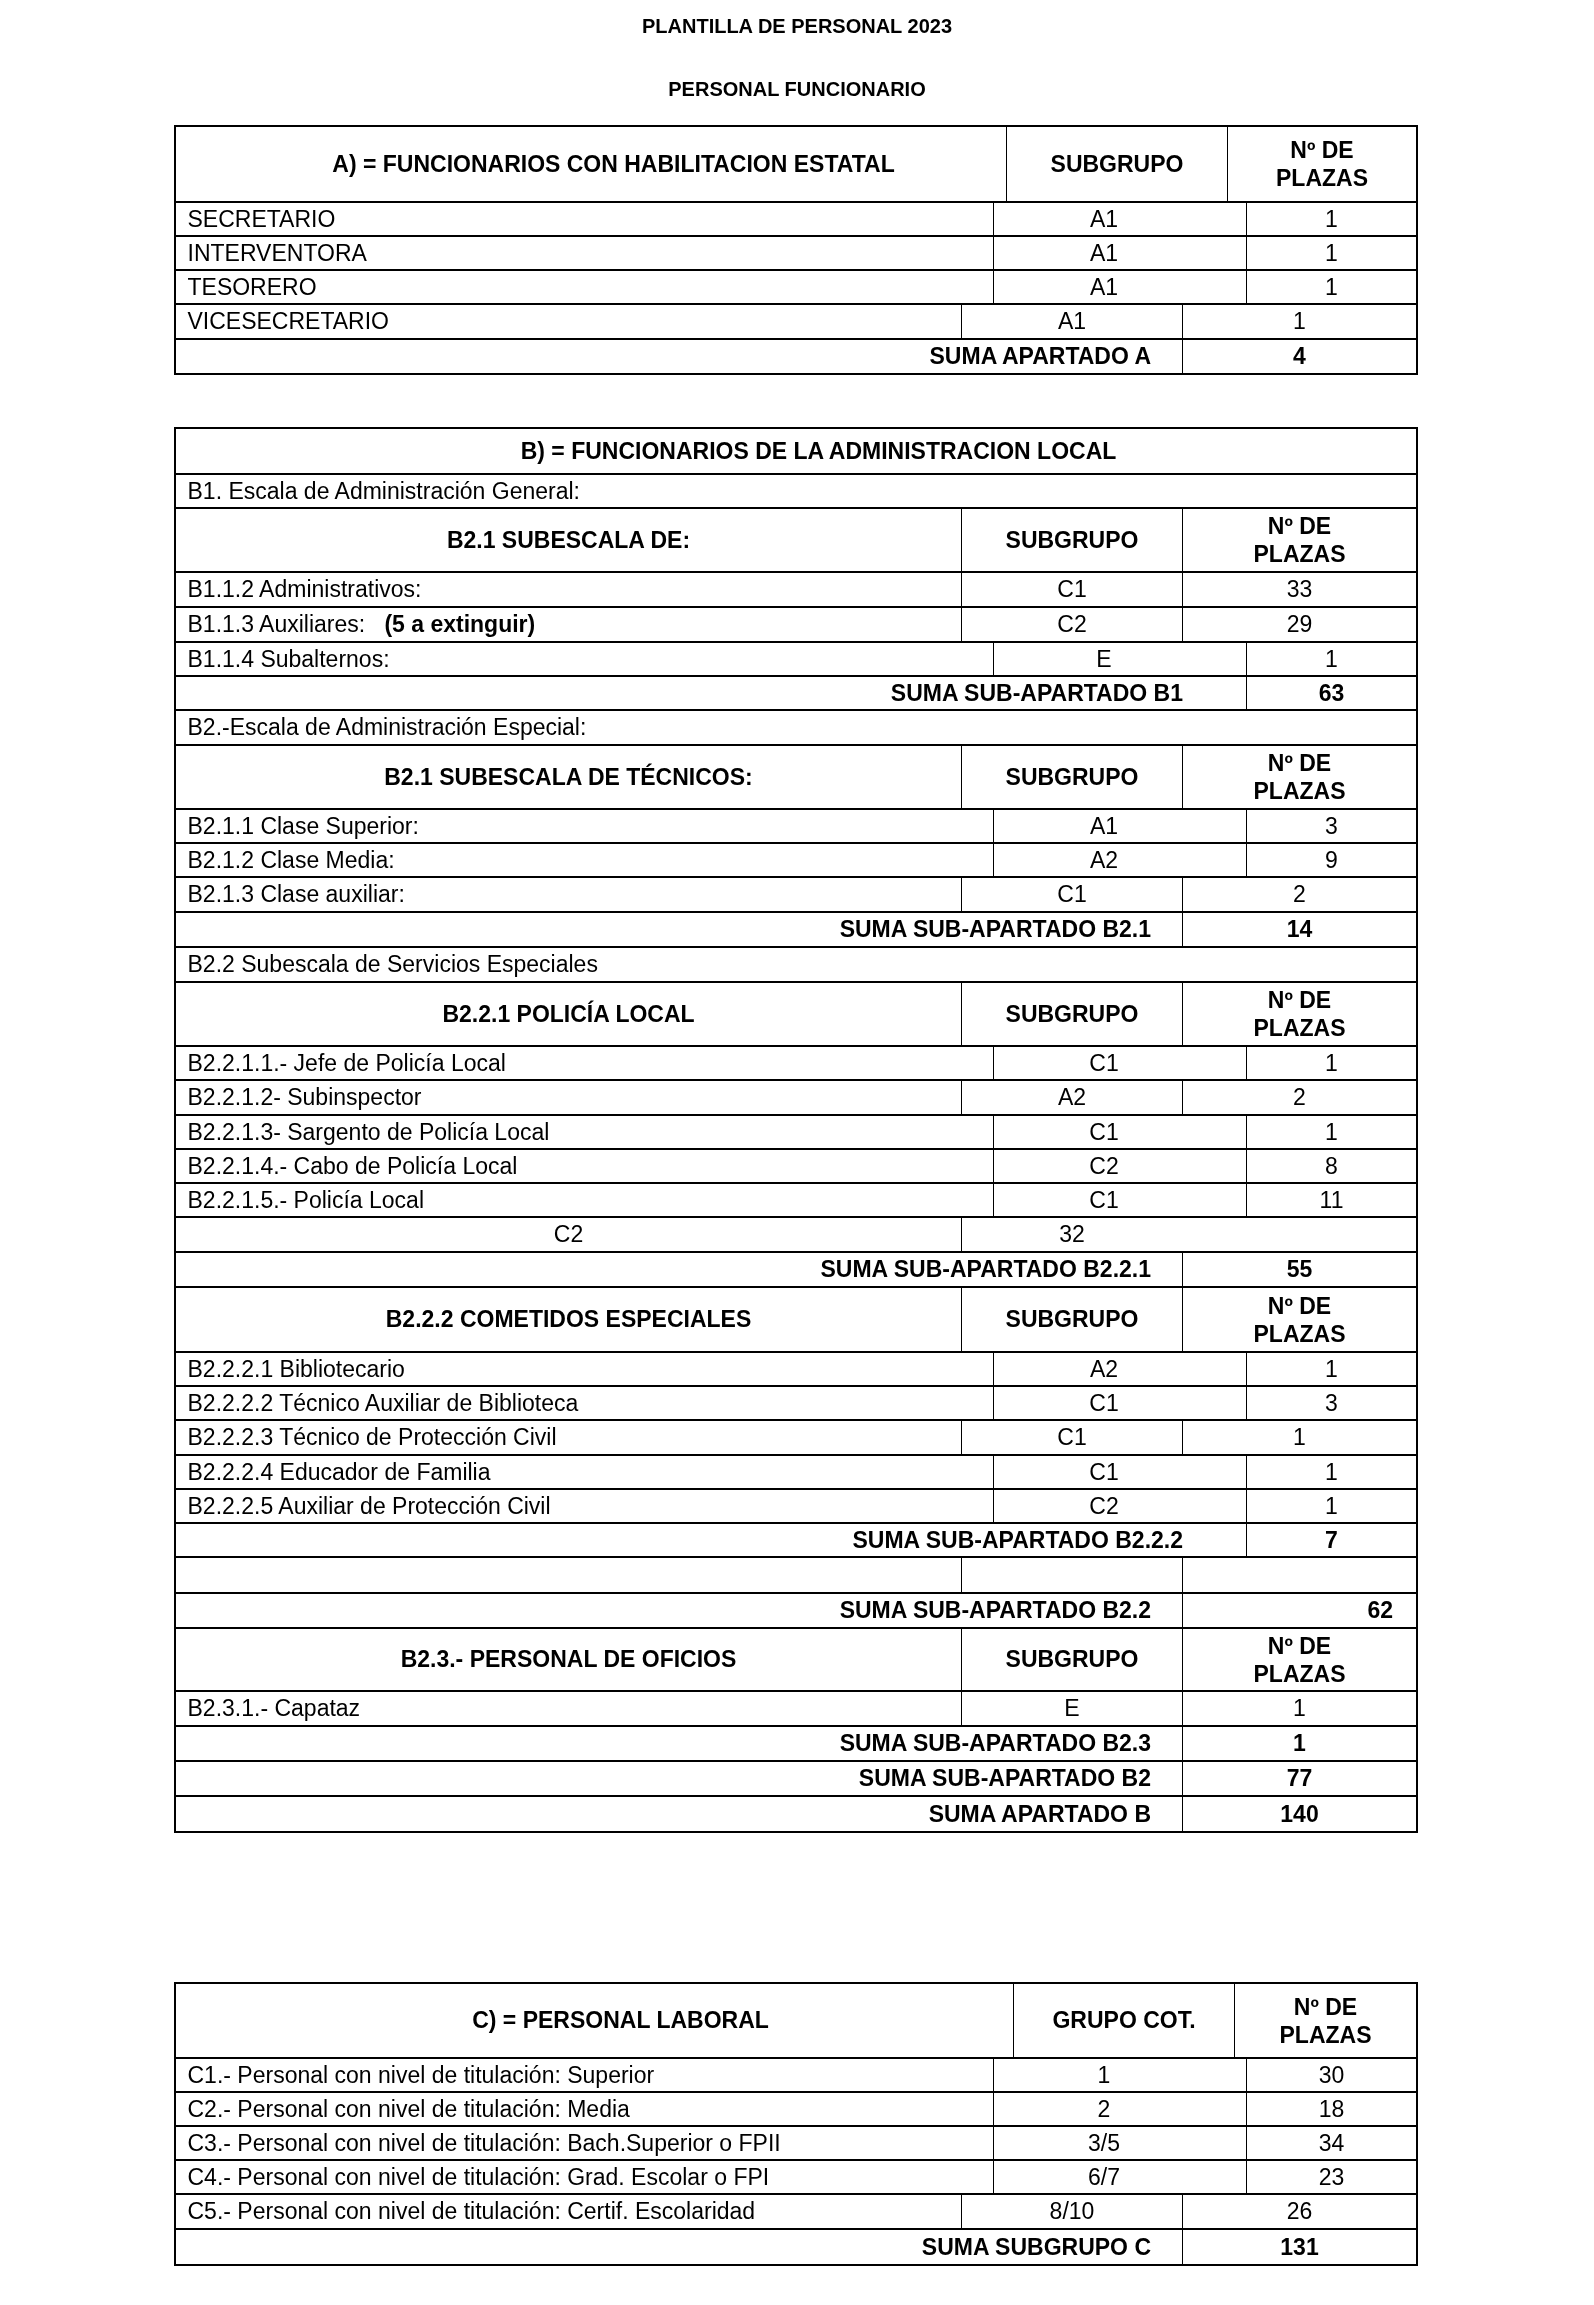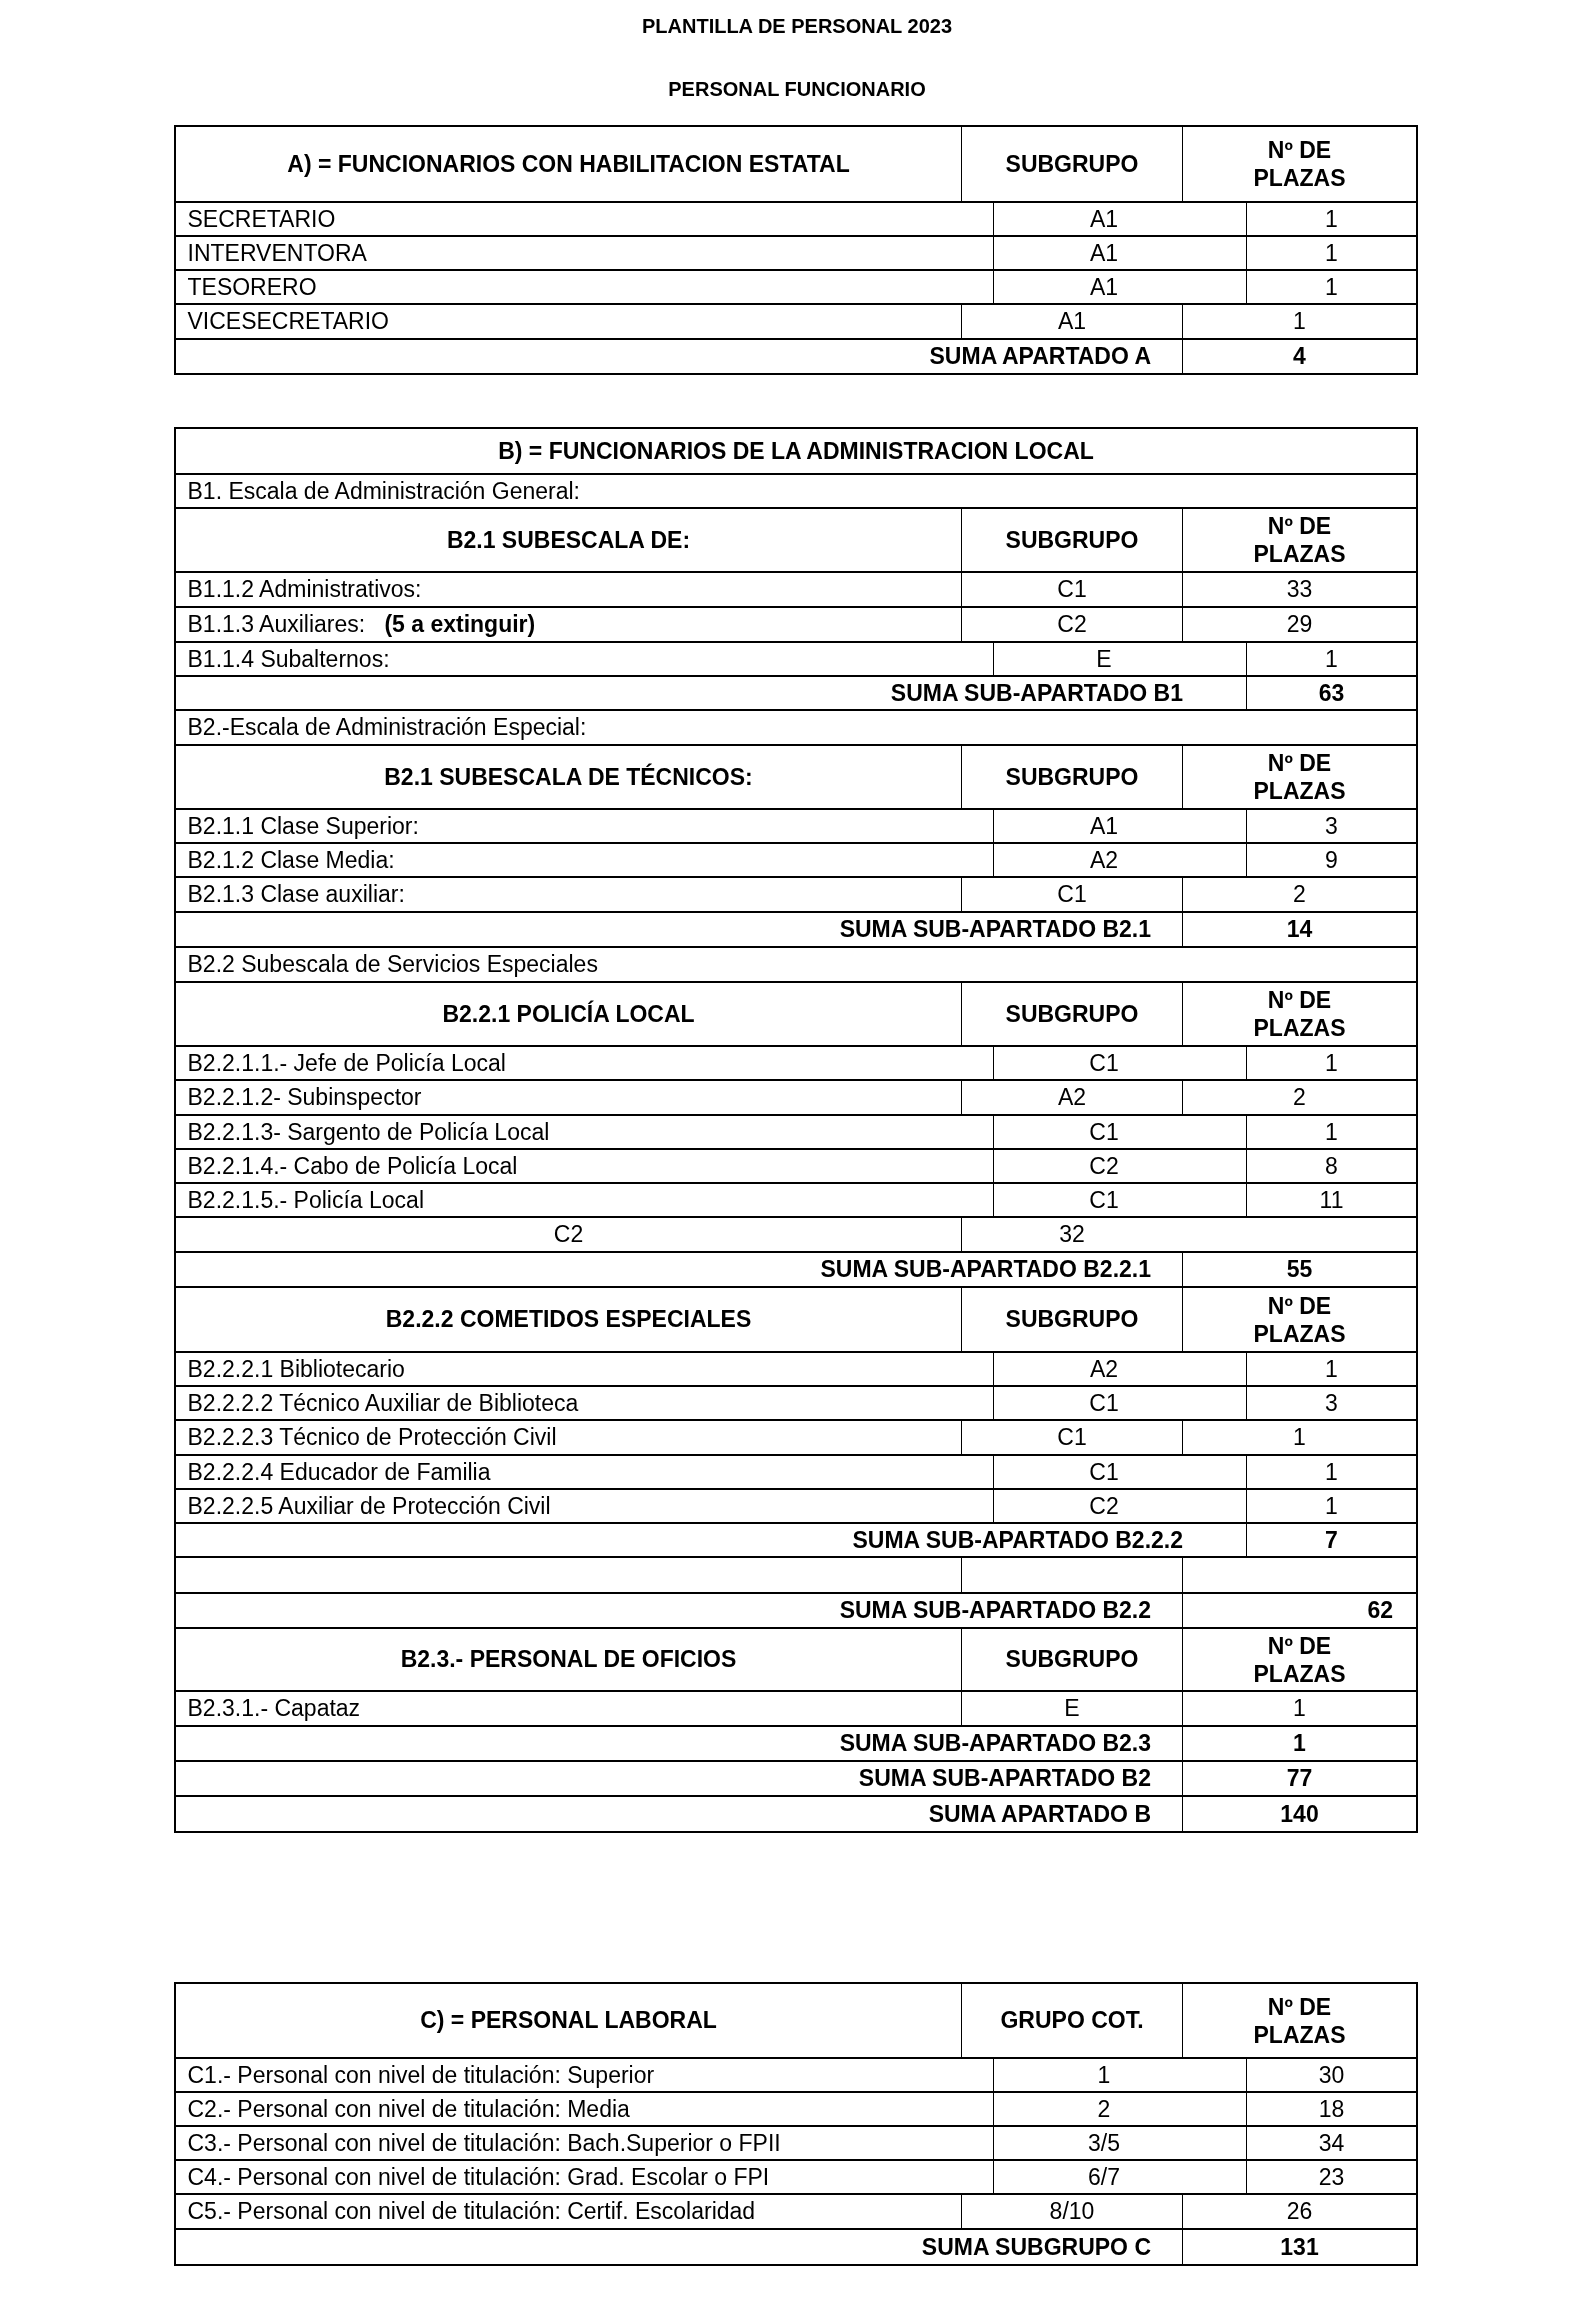--- a/index.html
+++ b/index.html
@@ -4,35 +4,35 @@
 <style>
   html, body { margin: 0; padding: 0; background: #ffffff; }
   body { width: 1594px; height: 2306px; position: relative; overflow: hidden;
          font-family: "Liberation Sans", sans-serif; color: #000; }
   .title { position: absolute; left: 0; width: 1594px; text-align: center;
            font-weight: bold; font-size: 20px; line-height: 27px; }
   .tbl { position: absolute; left: 174px; width: 1244px; box-sizing: border-box;
          border: 2.9px solid #000; border-left-width: 2.9px; border-right-width: 2.9px; }
   .row { display: grid; grid-template-columns: 785px 221px 1fr; box-sizing: border-box;
          border-top: 2.9px solid #000; font-size: 23px; }
-  .row:first-child { border-top: none; }
+  .row:first-child { border-top: none; padding-left: 45px; }
   .cell { display: flex; align-items: center; box-sizing: border-box; padding: 0 11.5px;
           overflow: visible; white-space: nowrap; }
   .cell + .cell { border-left: 1.9px solid #000; }
   .c { justify-content: center; text-align: center; }
   .r { justify-content: flex-end; }
   .b { font-weight: bold; }
   .hdr .cell { font-weight: bold; }
   .two { flex-direction: column; line-height: 28px; }
   .full { grid-column: 1 / span 3; }
   .span2 { grid-column: 1 / span 2; justify-content: flex-end; padding-right: 31px; font-weight: bold; margin-left: 24px; }
   .span2 + .cell { border-left: 1.9px solid #000; }
   .strong-inline { font-weight: bold; }
   .h46 { height: 44px; } .h67 { height: 64px; } .h68 { height: 65px; }
-  .h76 { height: 73px; } .h77 { height: 74px; } .h36 { height: 34px; gap: 32px; } .h37 { height: 35px; } .h38 { height: 36px; }
+  .h76 { height: 73px; margin-left: 7px; } .h77 { height: 74px; } .h36 { height: 34px; gap: 32px; } .h37 { height: 35px; } .h38 { height: 36px; }
 </style>
 </head>
 <body>
 
 <div class="title" style="top:13.4px;">PLANTILLA DE PERSONAL 2023</div>
 <div class="title" style="top:76px;">PERSONAL FUNCIONARIO</div>
 
 <div class="tbl" style="top:125px;">
   <div class="row hdr h77">
     <div class="cell c">A) = FUNCIONARIOS CON HABILITACION ESTATAL</div>

